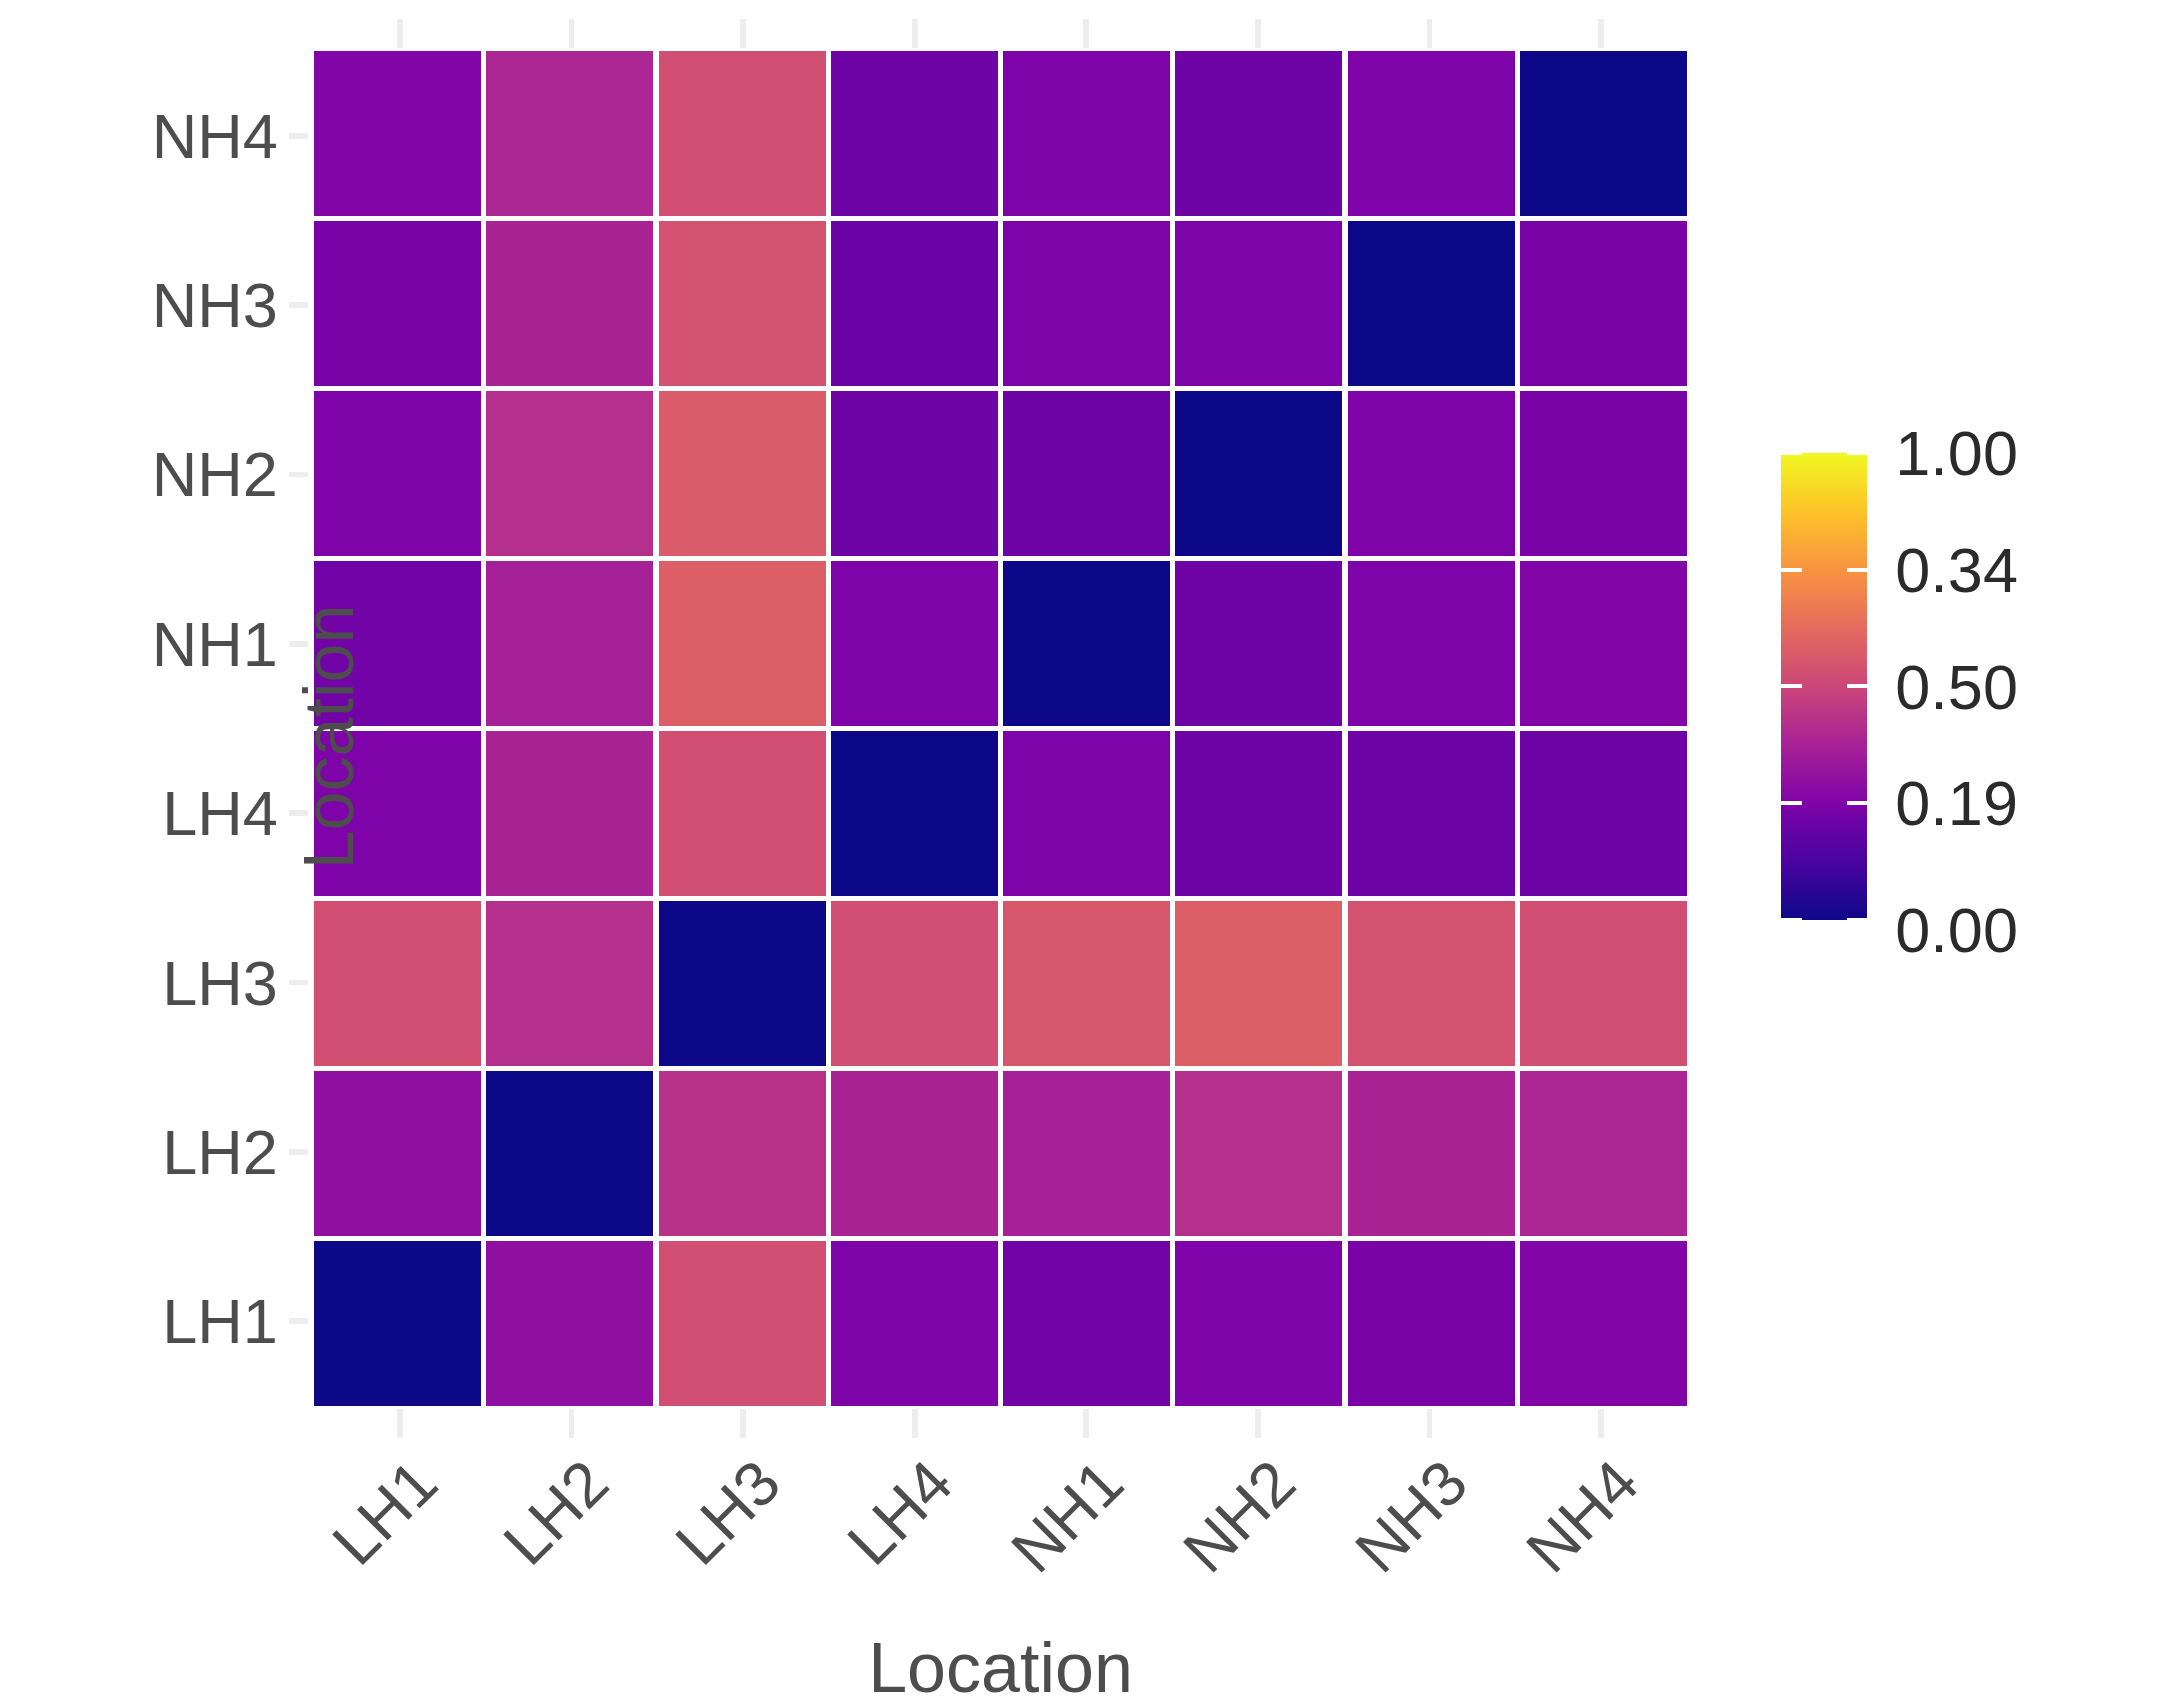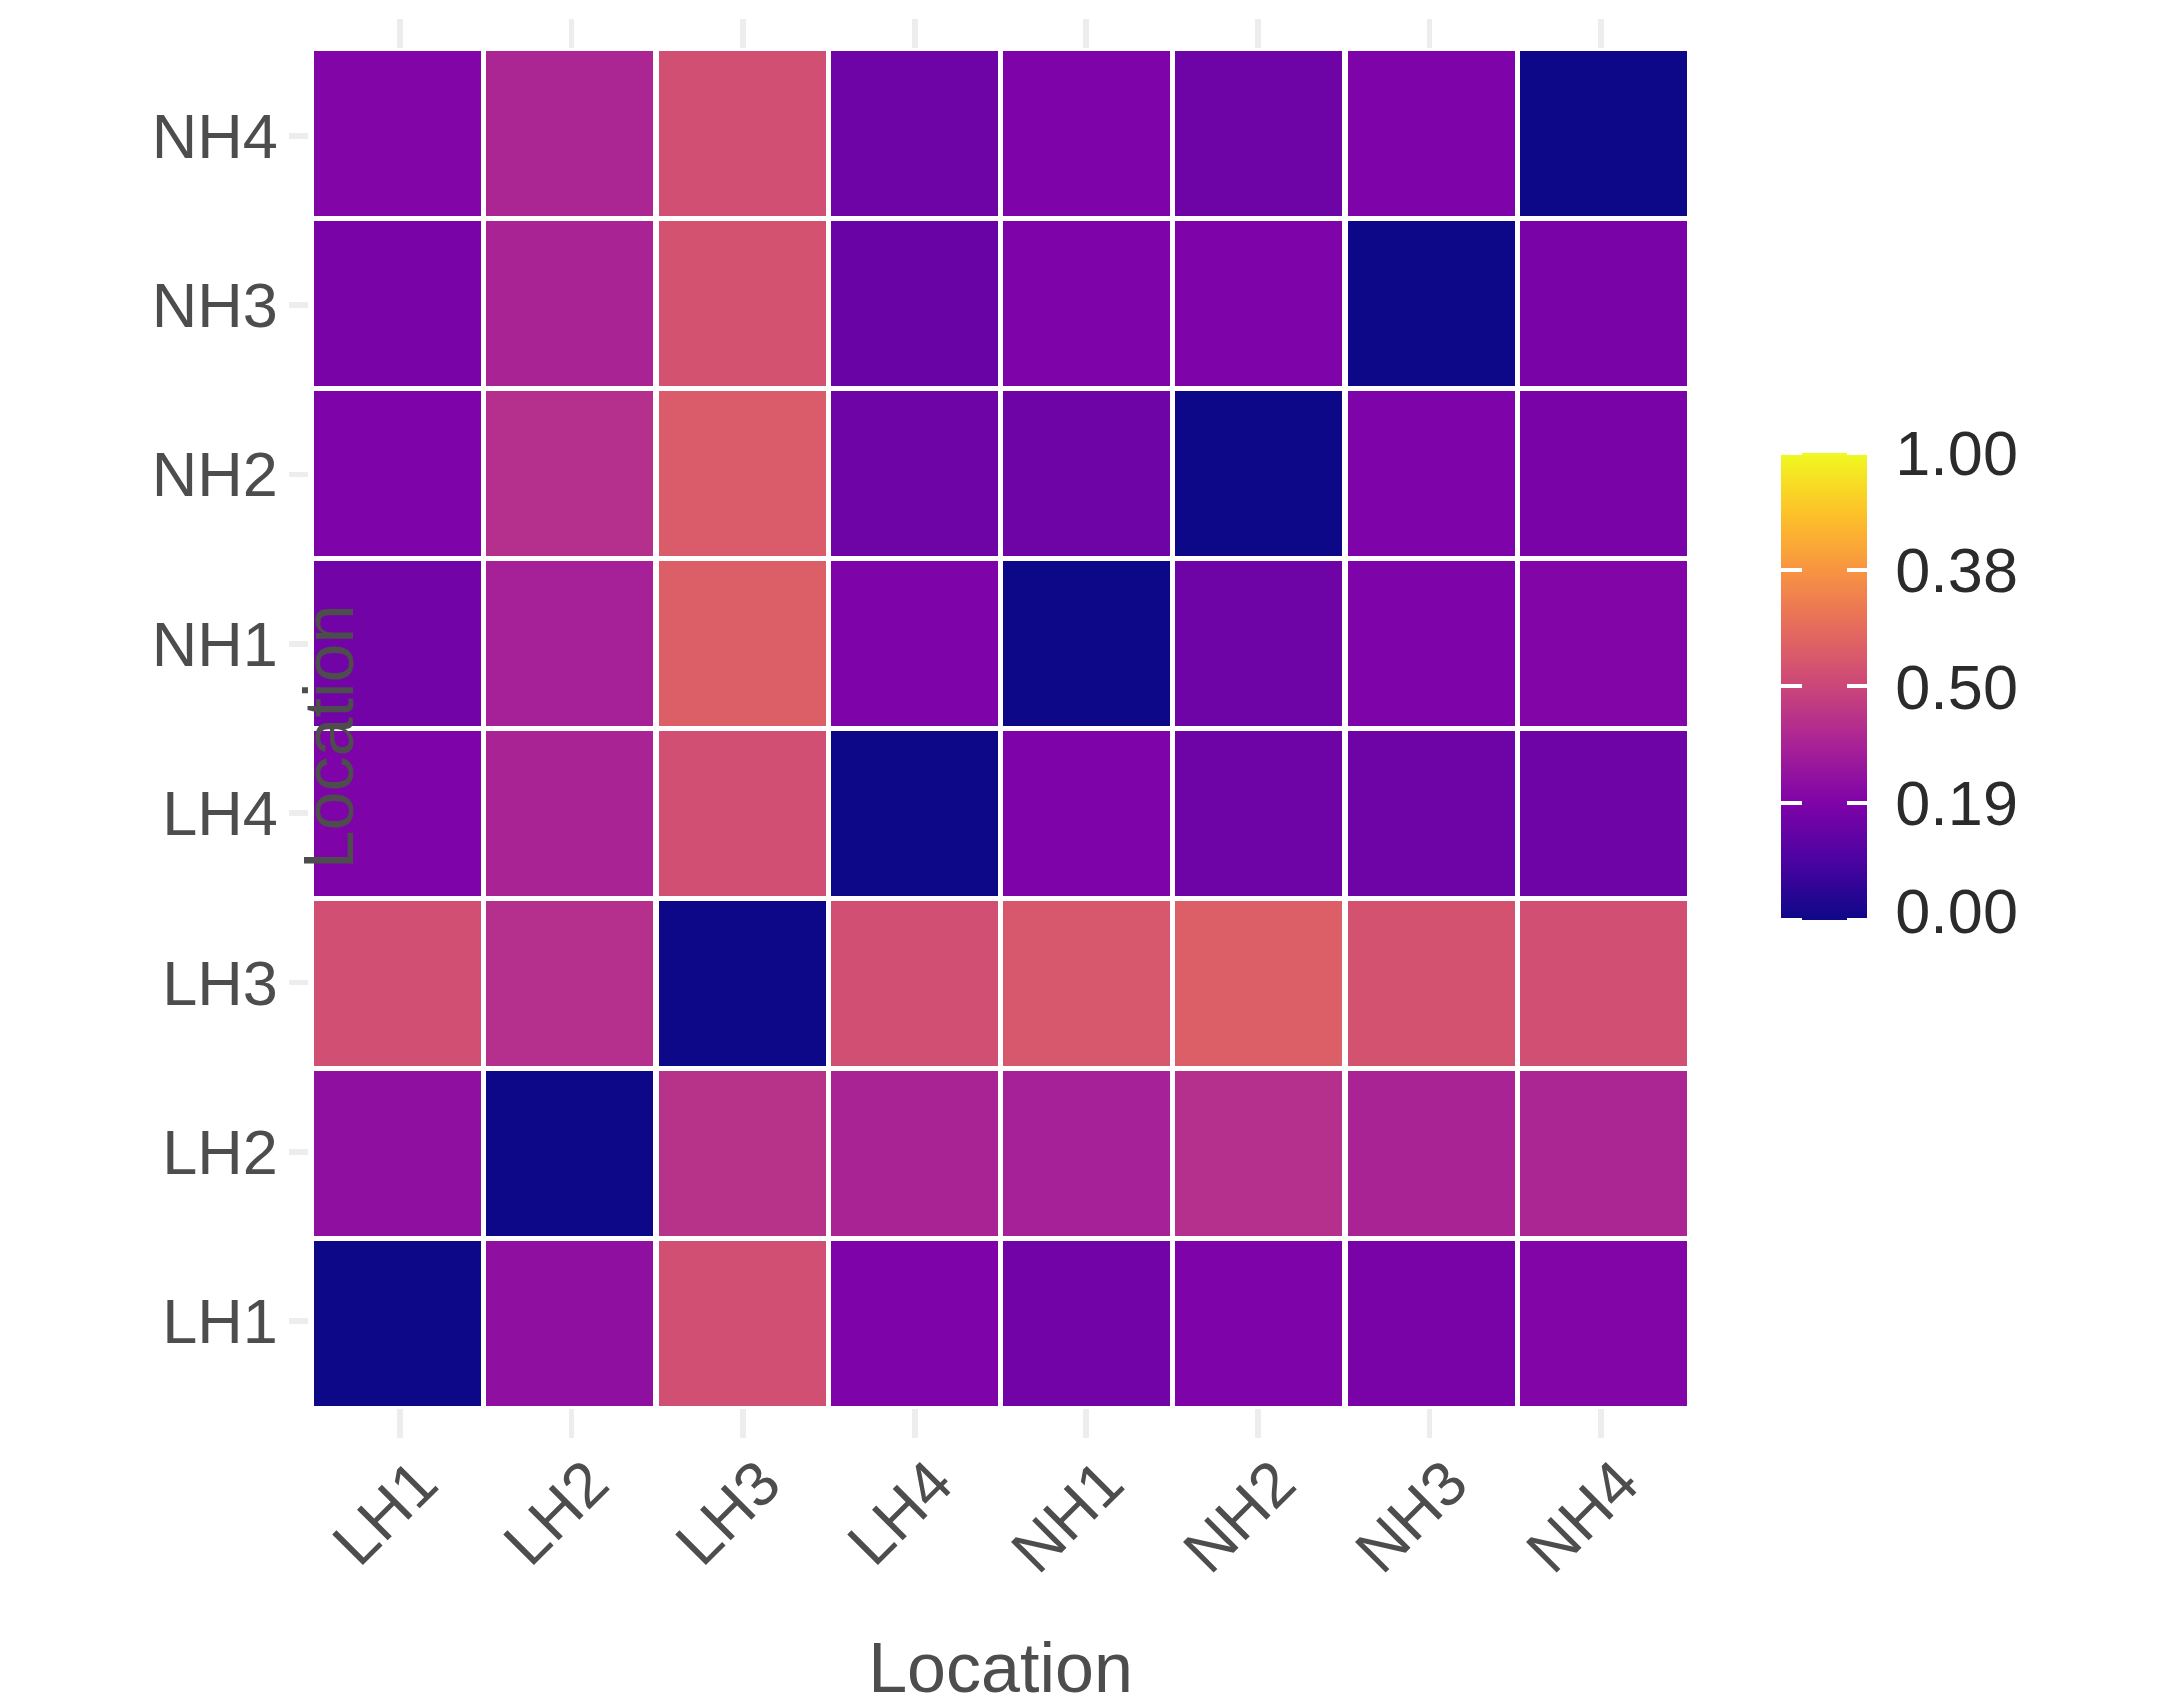--- a/index.html
+++ b/index.html
@@ -443,22 +443,22 @@
           <div class="legend-bar-tick right" style="top: 115px;"></div>
           <div class="legend-bar-tick left" style="top: 231px;"></div>
           <div class="legend-bar-tick right" style="top: 231px;"></div>
           <div class="legend-bar-tick left" style="top: 348px;"></div>
           <div class="legend-bar-tick right" style="top: 348px;"></div>
           <div class="legend-bar-tick left" style="top: 465px;"></div>
           <div class="legend-bar-tick right" style="top: 465px;"></div>
         </div>
       <div id="legend-labels">
           <div class="legend-label" style="top: 0px; text-align: right;">1.00</div>
-          <div class="legend-label" style="top: 117px;">0.38</div>
+          <div class="legend-label" style="top: 117px;">0.34</div>
           <div class="legend-label" style="top: 234px;">0.50</div>
           <div class="legend-label" style="top: 350px;">0.19</div>
-          <div class="legend-label" style="top: 458px;">0.00</div>
+          <div class="legend-label" style="top: 477px;">0.00</div>
         </div>
     </div>
   </div>
 
 </div>
 
 
 </body></html>

